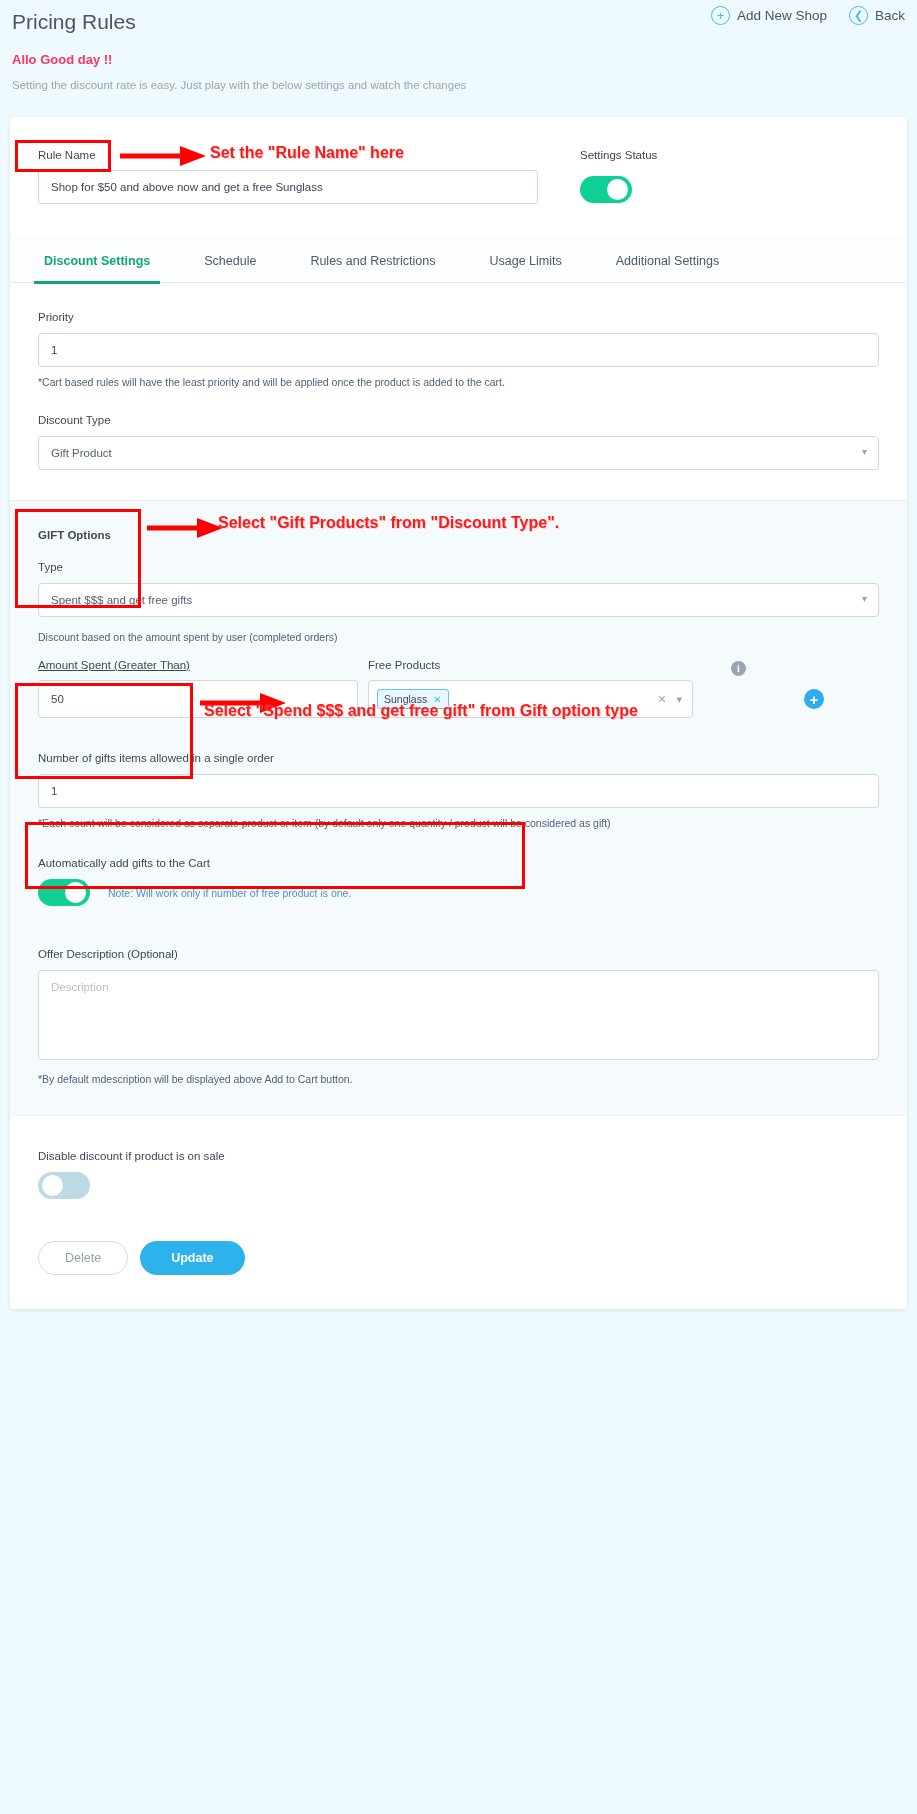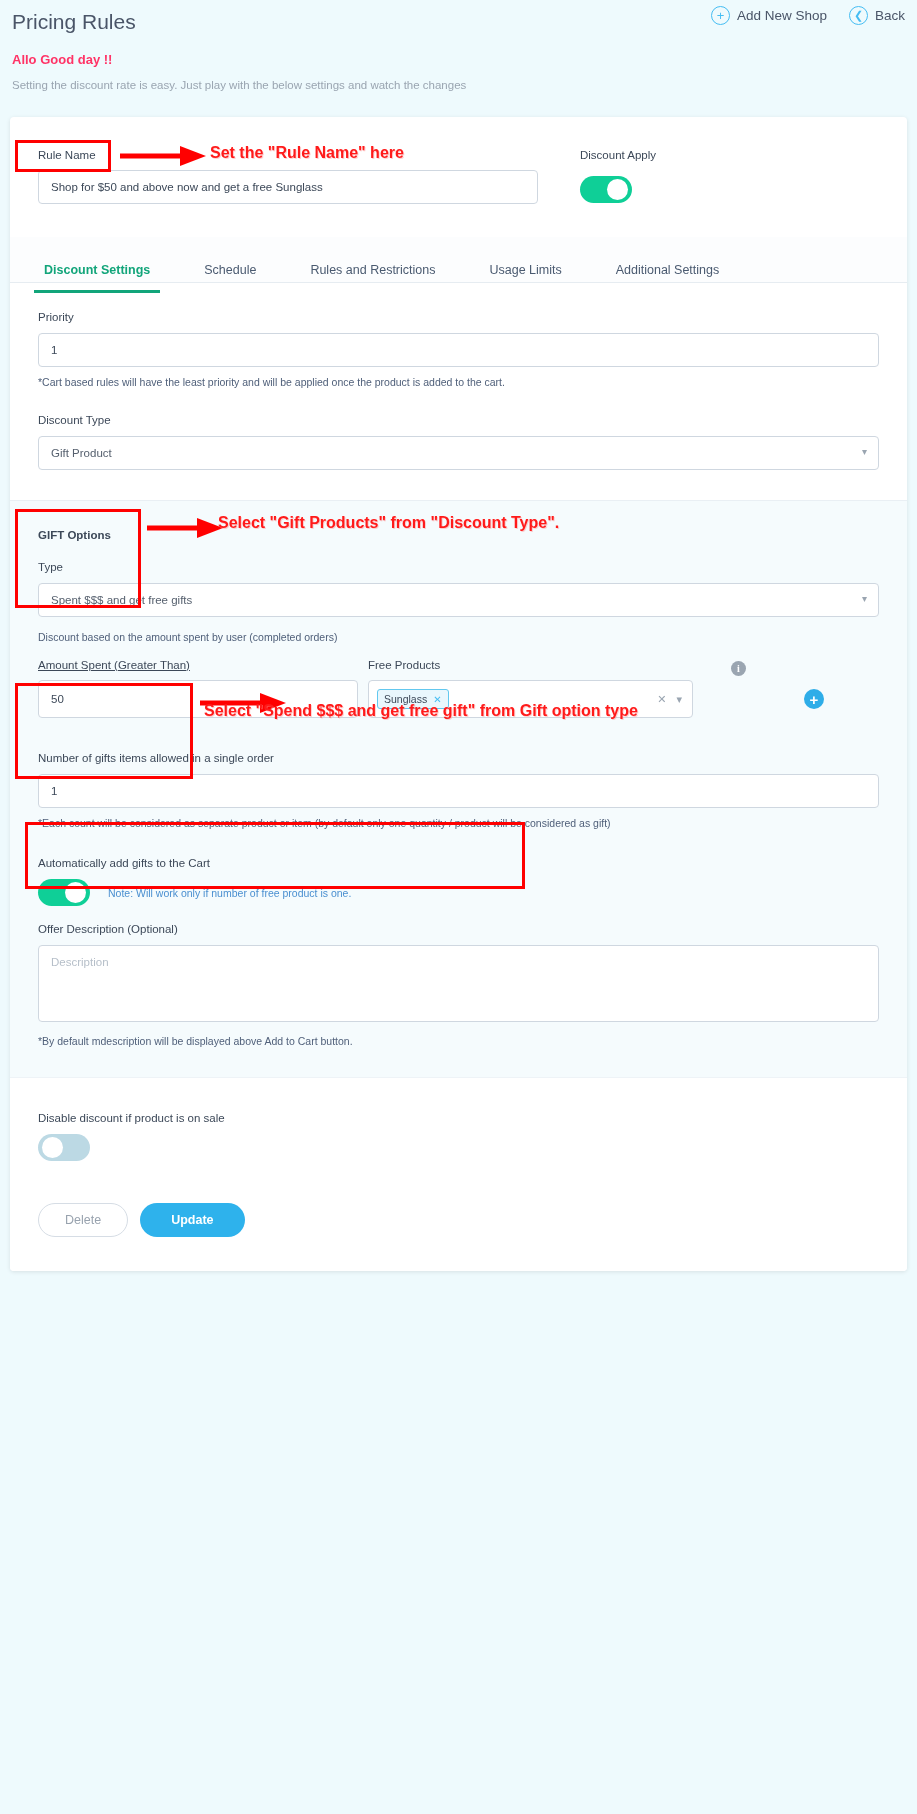--- a/index.html
+++ b/index.html
@@ -139,21 +139,21 @@
     padding: 0 24px;
   }
   .tab {
     padding: 15px 10px 13px 10px;
     margin-right: 34px;
     font-size: 12.5px;
     color: #4a5a70;
     cursor: pointer;
     border-bottom: 3px solid transparent;
     position: relative;
-    top: 11px;
+    top: 2px;
   }
   .tab.active {
     color: #12a57a;
     font-weight: 600;
     border-bottom-color: #12a57a;
   }
 
   
   .panel-white { background:#ffffff; padding: 28px 28px 30px 28px; }
   .panel-blue  { background:#f5fbfd; padding: 28px 28px 30px 28px; border-top:1px solid #e9eff4; }
@@ -243,21 +243,21 @@
     display:flex; align-items:center; justify-content:center;
     font-size: 15px; line-height:1; cursor:pointer;
     font-weight:600;
   }
 
   .note-inline { font-size: 10.5px; color:#4a8fd0; margin-left: 18px; text-align: right; }
   .row-inline { display:flex; align-items:center; margin-top: 10px; }
 
   textarea.desc {
     width: 100%;
-    height: 77px;
+    height: 90px;
     border:1px solid #cfd7e0;
     border-radius:4px;
     padding: 10px 12px;
     font-family:"Liberation Sans", sans-serif;
     font-size: 11.5px;
     color:#3c4858;
     resize:none;
     outline:none;
   }
   textarea.desc::placeholder{ color:#b6bfc9; }
@@ -316,21 +316,21 @@
 <p class="greeting-sub">Setting the discount rate is easy. Just play with the below settings and watch the changes</p>
 
 <div class="card">
 
   <div class="rulename-row">
     <div class="rulename-col">
       <label class="field-label">Rule Name</label>
       <input class="txt-input" type="text" value="Shop for $50 and above now and get a free Sunglass" style="">
     </div>
     <div class="status-col">
-      <label class="field-label">Discount Apply</label>
+      <label class="field-label">Settings Status</label>
       <div class="toggle" style="margin-top:6px">
         <span class="knob"></span>
       </div>
     </div>
   </div>
 
   <div class="tabs">
     <div class="tab active">Discount Settings</div>
     <div class="tab">Schedule</div>
     <div class="tab">Rules and Restrictions</div>
@@ -397,21 +397,21 @@
     <div class="blk" style="margin-top:28px">
       <label class="blk-label">Automatically add gifts to the Cart</label>
       <div class="row-inline">
         <div class="toggle">
           <span class="knob"></span>
         </div>
         <span class="note-inline">Note: Will work only if number of free product is one.</span>
       </div>
     </div>
 
-    <div class="blk" style="margin-top:17px">
+    <div class="blk" style="margin-top:42px">
       <label class="blk-label">Offer Description (Optional)</label>
       <textarea class="desc" placeholder="Description" style=""></textarea>
       <div class="hint">*By default mdescription will be displayed above Add to Cart button.</div>
     </div>
   </div>
 
   <div class="panel-last">
     <label class="blk-label">Disable discount if product is on sale</label>
     <div class="toggle off">
       <span class="knob"></span>

